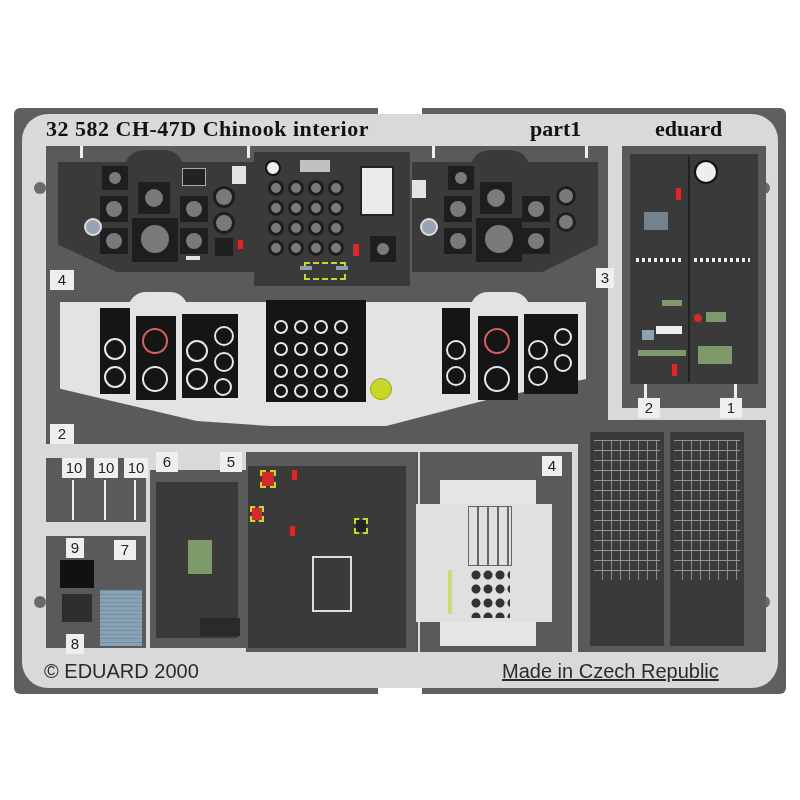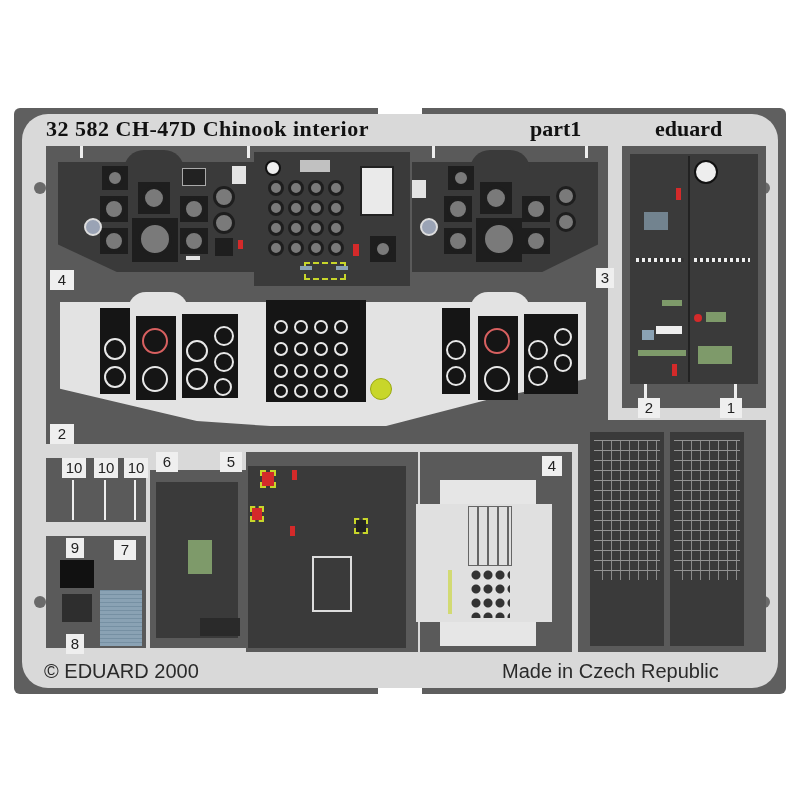--- a/index.html
+++ b/index.html
@@ -5,21 +5,21 @@
   html,body{margin:0;padding:0;background:#ffffff;}
   body{width:800px;height:800px;position:relative;overflow:hidden;font-family:"Liberation Sans",sans-serif;}
   .abs{position:absolute;}
   .frame{left:14px;top:108px;width:772px;height:586px;background:#5f5f5f;border-radius:6px;}
   .sheet{left:22px;top:114px;width:756px;height:574px;background:#d9d9d9;border-radius:26px;}
   .tab-gap{background:#ffffff;}
   .title{left:46px;top:116px;font-family:"Liberation Serif",serif;font-weight:bold;font-size:22px;color:#111;letter-spacing:0.5px;white-space:nowrap;}
   .title-part{left:530px;top:116px;font-family:"Liberation Serif",serif;font-weight:bold;font-size:22px;color:#111;}
   .brand{left:655px;top:116px;font-family:"Liberation Serif",serif;font-weight:bold;font-size:22px;color:#111;}
   .footer-l{left:44px;top:660px;font-size:20px;color:#2a2a2a;}
-  .footer-r{left:502px;top:660px;font-size:20px;color:#2a2a2a;}
+  .footer-r{left:502px;top:660px;font-size:20px;color:#2a2a2a;text-decoration:underline;}
   .darkfill{background:#5a5a5a;}
   .panel{background:#3a3a3a;}
   .blackpanel{background:#151515;}
   .gauge{position:absolute;border-radius:50%;background:#7a7a7a;border:3px solid #1e1e1e;box-sizing:border-box;}
   .gsq{position:absolute;background:#1e1e1e;}
   .num{position:absolute;background:#efefef;color:#222;font-size:15px;text-align:center;line-height:20px;}
   .hole{position:absolute;width:12px;height:12px;border-radius:50%;background:#6a6a6a;}
   .tick{position:absolute;background:#eeeeee;}
   .dial{position:absolute;border-radius:50%;border:2px solid #e8e8e8;box-sizing:border-box;}
   .light{background:#e3e3e3;}

